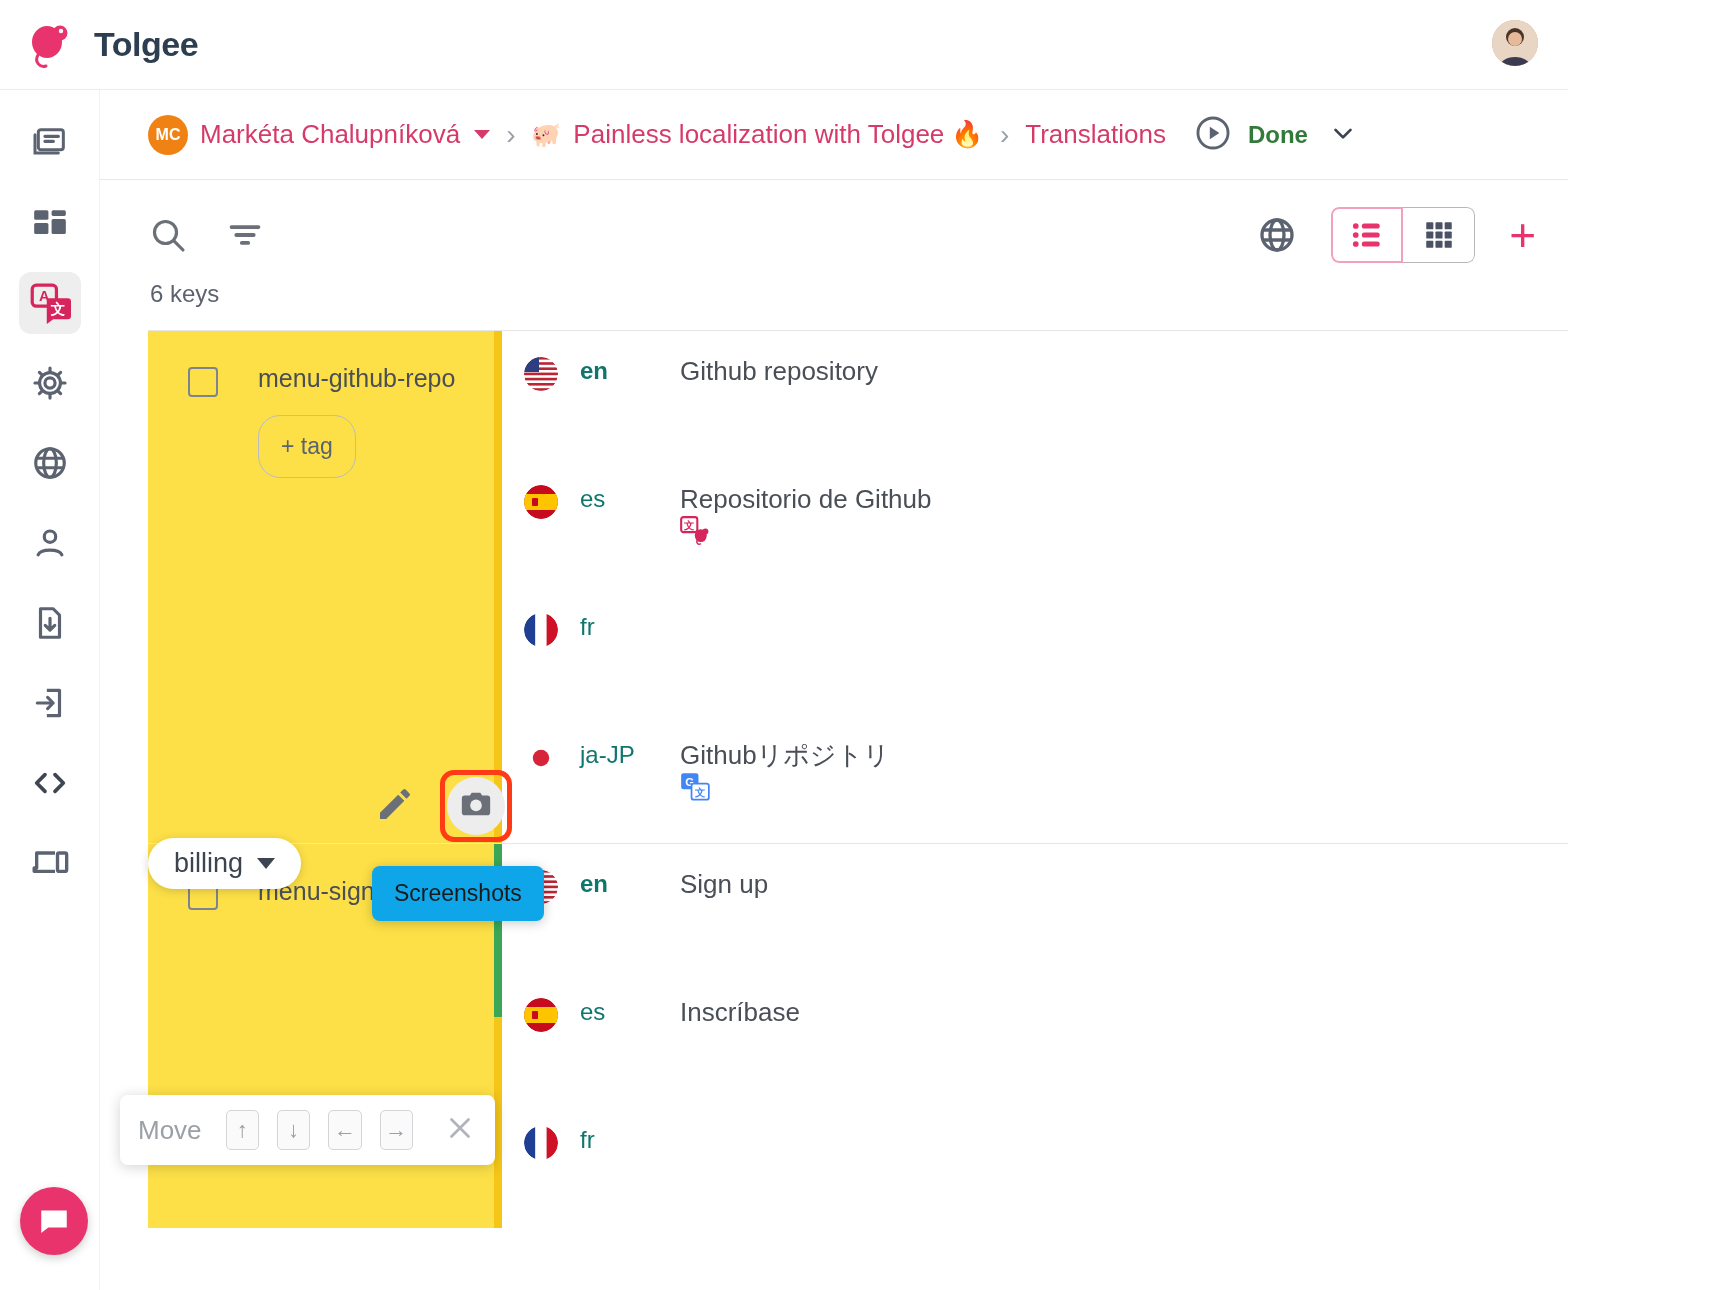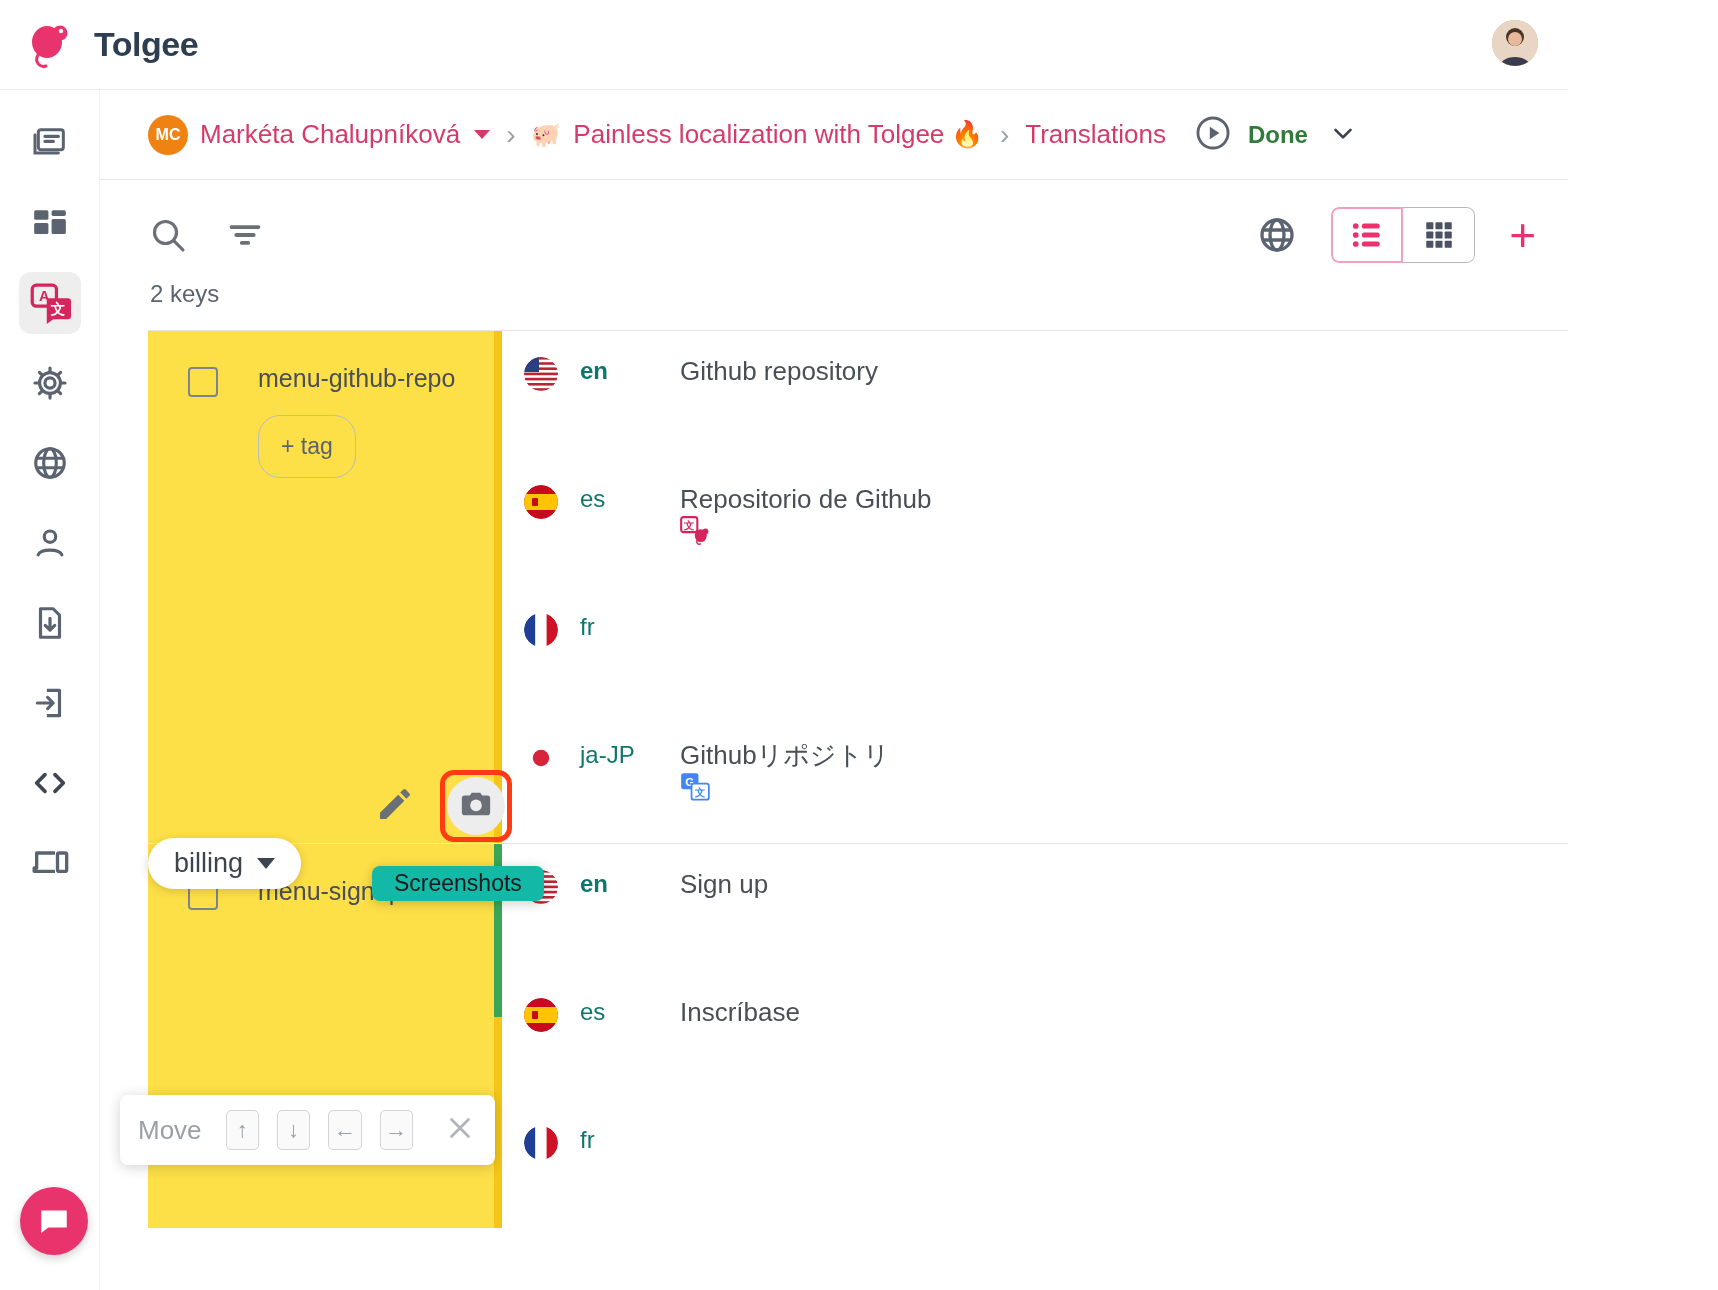--- a/index.html
+++ b/index.html
@@ -135,22 +135,22 @@
   }
   .cam-wrap {
     width:72px; height:72px; border:5px solid #ff3b15; border-radius:14px;
     display:flex; align-items:center; justify-content:center;
   }
   .cam-btn {
     width:58px; height:58px; border-radius:50%; background:#ededed;
     display:flex; align-items:center; justify-content:center; cursor:pointer;
   }
   .tooltip {
-    position:absolute; left:372px; top:866px; background:#14b8a6;
-    border-radius:8px; padding:4px 22px; font-size:23px; color:#1a1a1a;
+    position:absolute; left:372px; top:866px; background:#0ea5e9;
+    border-radius:8px; padding:14px 22px; font-size:23px; color:#1a1a1a;
     box-shadow:0 2px 12px rgba(0,0,0,.22);
   }
   .billing-chip {
     position:absolute; left:148px; top:838px; display:flex; align-items:center; gap:14px;
     background:#fff; border-radius:26px; padding:10px 26px; font-size:27px; color:#3c4450;
     box-shadow:0 2px 10px rgba(0,0,0,.17); cursor:pointer;
   }
   .caret-b {
     width:0;height:0;border-left:9px solid transparent;border-right:9px solid transparent;
     border-top:11px solid #3c4450;
@@ -363,21 +363,21 @@
             <rect x="3" y="16" width="5" height="5" rx="0.6"></rect>
               <rect x="9.5" y="16" width="5" height="5" rx="0.6"></rect>
               <rect x="16" y="16" width="5" height="5" rx="0.6"></rect>
           </svg>
         </span>
       </span>
       <span class="plus-btn">+</span>
     </div>
   </div>
 
-  <div class="keycount">2 keys</div>
+  <div class="keycount">6 keys</div>
 
   <div class="table">
 
     <div class="row">
       <div class="key-cell">
         <div class="key-head">
           <span class="checkbox"></span>
           <span class="key-name">menu-github-repo</span>
         </div>
         <span class="tag-chip">+ tag</span>

